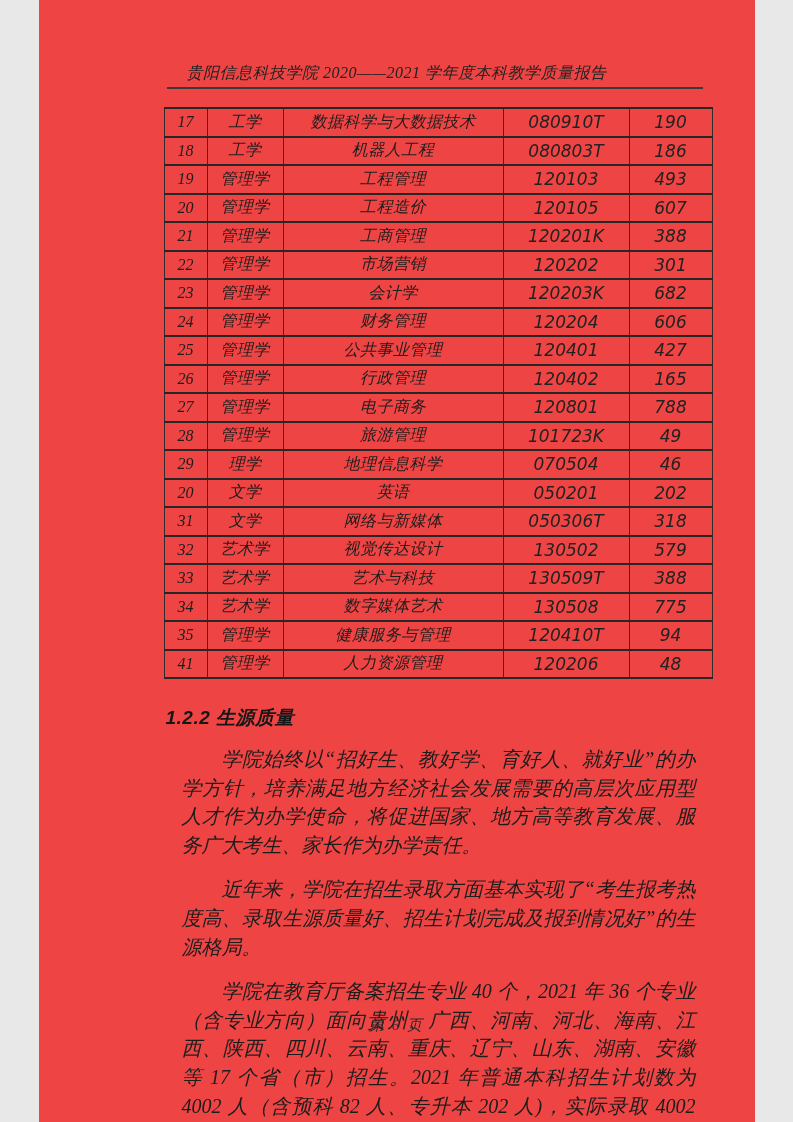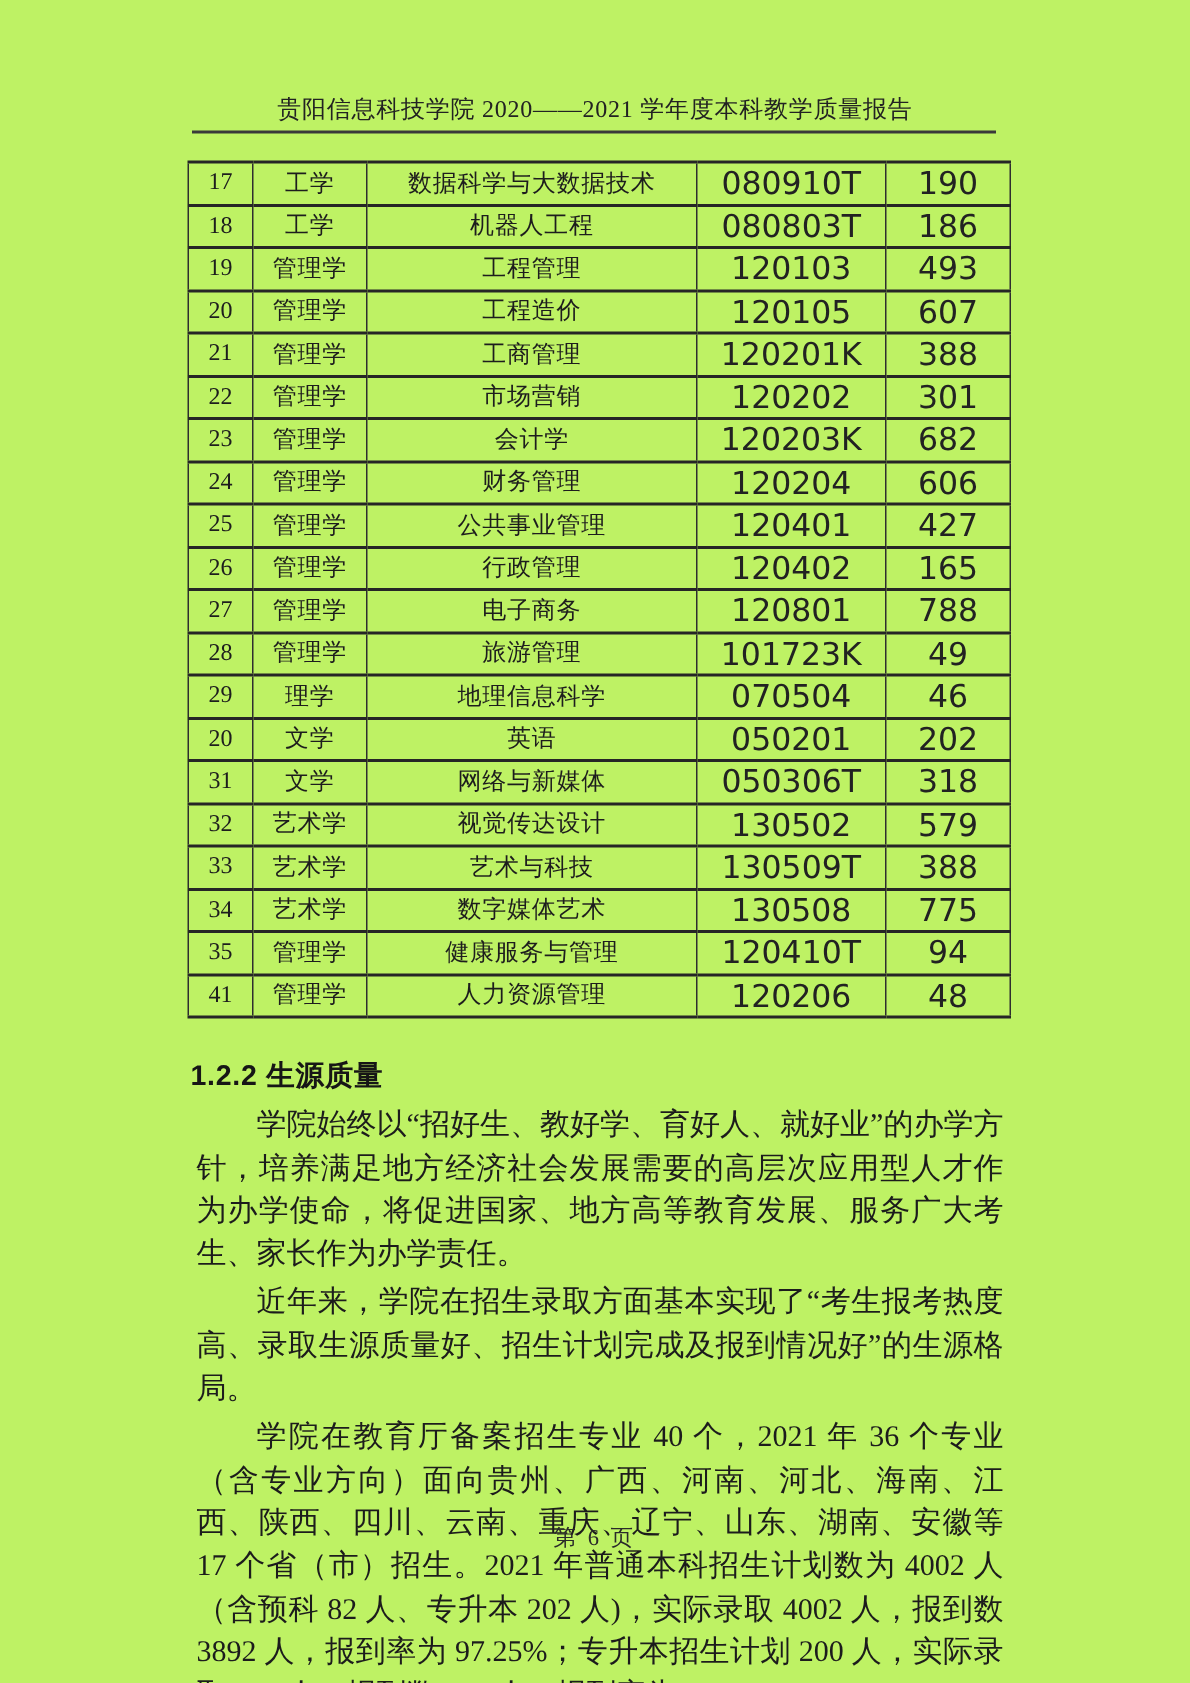--- a/index.html
+++ b/index.html
@@ -2,27 +2,28 @@
 <html lang="zh"><head>
 <meta charset="utf-8">
 <style>
   html, body {
     margin: 0;
     padding: 0;
     background: #e8e8e8;
   }
   .page {
     position: relative;
-    width: 793px;
+    width: 716px;
     height: 1122px;
     margin: 0 auto;
-    background: #bef264;
+    background: #ef4444;
     color: #1d1d1d;
     overflow: hidden;
     font-family: "Liberation Serif", "DejaVu Serif", serif;
+    font-style: italic;
   }
   
   .running-header { position: absolute; top: 0; left: 0; width: 100%; }
   .header-title {
     position: absolute;
     top: 63px;
     left: 0;
     width: 100%;
     text-align: center;
     font-size: 16px;
@@ -63,42 +64,42 @@
   td.col-no {
     font-size: 16px;
     font-family: "Liberation Serif", "DejaVu Serif", serif;
   }
   td.col-cat, td.col-major {
     font-size: 16px;
     font-family: "Liberation Serif", "DejaVu Serif", serif;
     letter-spacing: 0.5px;
   }
   td.col-code, td.col-count {
-    font-size: 21px;
+    font-size: 17px;
     font-family: "DejaVu Sans", "Liberation Sans", sans-serif;
     color: #222;
   }
   
   .body-section {
     position: absolute;
     top: 703px;
     left: 127px;
     width: 546px;
   }
   .section-heading {
     margin: 4px 0 7px 0;
     font-family: "Liberation Sans", "DejaVu Sans", sans-serif;
     font-weight: bold;
     font-size: 19px;
     line-height: 22px;
     color: #161616;
     letter-spacing: 0.5px;
   }
   .body-section p {
-    margin: 4px;
+    margin: 16px;
     font-size: 20px;
     line-height: 28.6px;
     text-align: justify;
     text-indent: 2em;
     color: #1c1c1c;
     font-family: "Liberation Serif", "DejaVu Serif", serif;
   }
   
   .page-footer {
     position: absolute;

